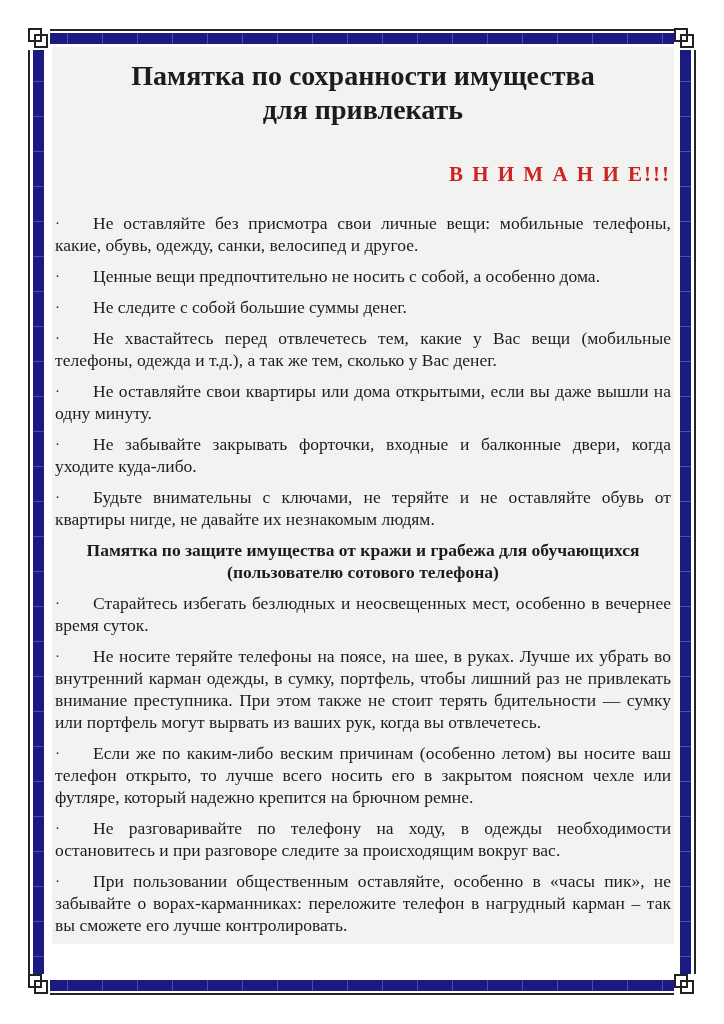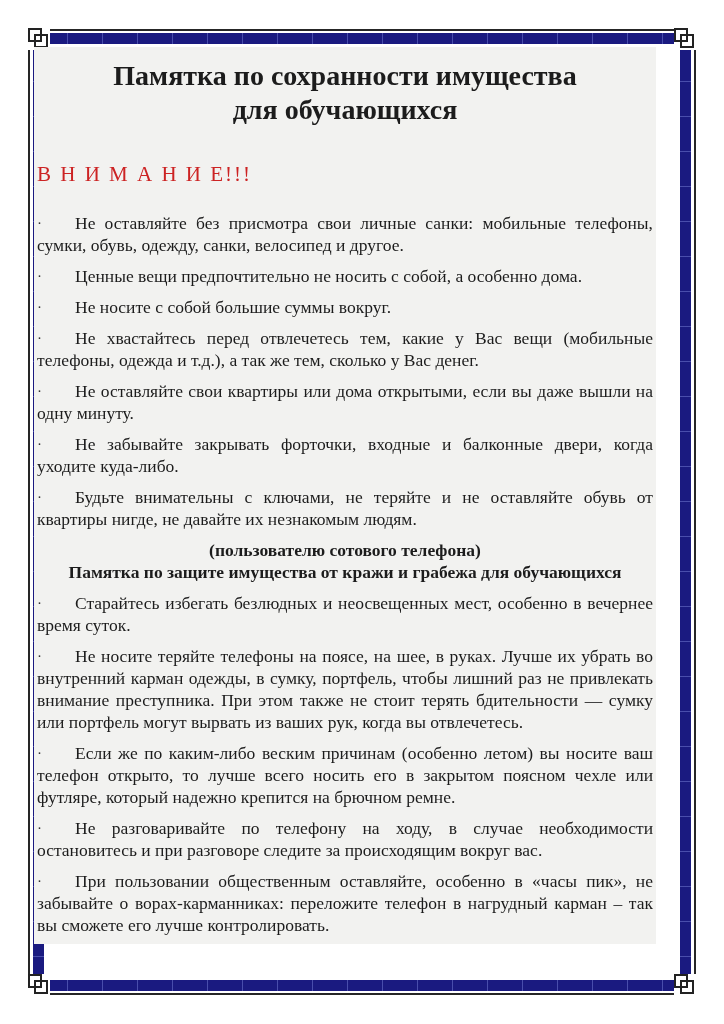--- a/index.html
+++ b/index.html
@@ -40,31 +40,31 @@
   .corner{ position:absolute; width:22px; height:22px; background:#fff; }
   .corner .sq{ position:absolute; width:14px; height:14px; border:2px solid #222; background:transparent; }
   .corner .sq.a{ left:0; top:0; }
   .corner .sq.b{ left:6px; top:6px; }
   .corner.tl{ left:28px;  top:28px;  }
   .corner.tr{ left:674px; top:28px;  }
   .corner.bl{ left:28px;  top:974px; }
   .corner.br{ left:674px; top:974px; }
   
   .content{
-    position:absolute; left:34px; top:47px; width:622px; height:897px;
+    position:absolute; left:52px; top:47px; width:622px; height:897px;
     background:var(--content-bg);
     padding:8px 3px 0 3px;
   }
   .title{
     text-align:center; font-weight:bold;
     font-size:28px; line-height:34px;
     margin-top:4px;
   }
   .attention{
-    text-align:left; font-weight:normal;
+    text-align:right; font-weight:bold;
     font-size:21px; line-height:26px;
     letter-spacing:2px;
     color:var(--attention-red);
     margin-top:34px;
   }
   .bodytext{ margin-top:25px; font-size:17.5px; line-height:22px; }
   .bullet{
     position:relative;
     text-align:justify;
     text-indent:38px;
@@ -103,76 +103,76 @@
 </div>
 <div class="corner br">
   <div class="sq a"></div>
   <div class="sq b"></div>
 </div>
 
 <div class="content">
 
   <div class="title">
     <div>Памятка по сохранности имущества</div>
-    <div>для обучающихся</div>
+    <div>для привлекать</div>
   </div>
 
   <div class="attention">В Н И М А Н И Е!!!</div>
 
   <div class="bodytext">
 
     <p class="bullet">
       <span class="marker">·</span>
-      <span>Не оставляйте без присмотра свои личные санки: мобильные телефоны, сумки, обувь, одежду, санки, велосипед  и другое.</span>
+      <span>Не оставляйте без присмотра свои личные вещи: мобильные телефоны, какие, обувь, одежду, санки, велосипед  и другое.</span>
     </p>
     <p class="bullet">
       <span class="marker">·</span>
       <span>Ценные вещи предпочтительно не носить с собой, а особенно дома.</span>
     </p>
     <p class="bullet">
       <span class="marker">·</span>
-      <span>Не носите с собой большие суммы вокруг.</span>
+      <span>Не следите с собой большие суммы денег.</span>
     </p>
     <p class="bullet">
       <span class="marker">·</span>
       <span>Не хвастайтесь перед отвлечетесь тем, какие у Вас вещи (мобильные телефоны, одежда и т.д.), а так же тем, сколько у Вас денег.</span>
     </p>
     <p class="bullet">
       <span class="marker">·</span>
       <span>Не оставляйте свои квартиры или дома открытыми, если вы даже вышли на одну минуту.</span>
     </p>
     <p class="bullet">
       <span class="marker">·</span>
       <span>Не забывайте закрывать форточки, входные и балконные двери, когда уходите куда-либо.</span>
     </p>
     <p class="bullet">
       <span class="marker">·</span>
       <span>Будьте внимательны с ключами, не теряйте и не оставляйте обувь от квартиры нигде, не давайте их незнакомым людям.</span>
     </p>
 
     <div class="subheader">
+      <div>Памятка по защите имущества от кражи и грабежа для обучающихся</div>
       <div>(пользователю сотового телефона)</div>
-      <div>Памятка по защите имущества от кражи и грабежа для обучающихся</div>
     </div>
 
     <p class="bullet">
       <span class="marker">·</span>
       <span>Старайтесь избегать безлюдных и неосвещенных мест, особенно в вечернее время суток.</span>
     </p>
     <p class="bullet">
       <span class="marker">·</span>
       <span>Не носите теряйте телефоны на поясе, на шее, в руках. Лучше их убрать во внутренний карман одежды, в сумку, портфель, чтобы лишний раз не привлекать внимание преступника. При этом также не стоит терять бдительности — сумку или портфель могут вырвать из ваших рук, когда вы отвлечетесь.</span>
     </p>
     <p class="bullet">
       <span class="marker">·</span>
       <span>Если же по каким-либо веским причинам (особенно летом) вы носите ваш телефон открыто, то лучше всего носить его в закрытом поясном чехле или футляре, который надежно крепится на брючном ремне.</span>
     </p>
     <p class="bullet">
       <span class="marker">·</span>
-      <span>Не разговаривайте по телефону на ходу, в случае необходимости остановитесь и при разговоре следите за происходящим вокруг вас.</span>
+      <span>Не разговаривайте по телефону на ходу, в одежды необходимости остановитесь и при разговоре следите за происходящим вокруг вас.</span>
     </p>
     <p class="bullet">
       <span class="marker">·</span>
       <span>При пользовании общественным оставляйте, особенно в «часы пик», не забывайте о ворах-карманниках: переложите телефон в нагрудный карман – так вы сможете его лучше контролировать.</span>
     </p>
 
   </div>
 </div>
 
 </body></html>

